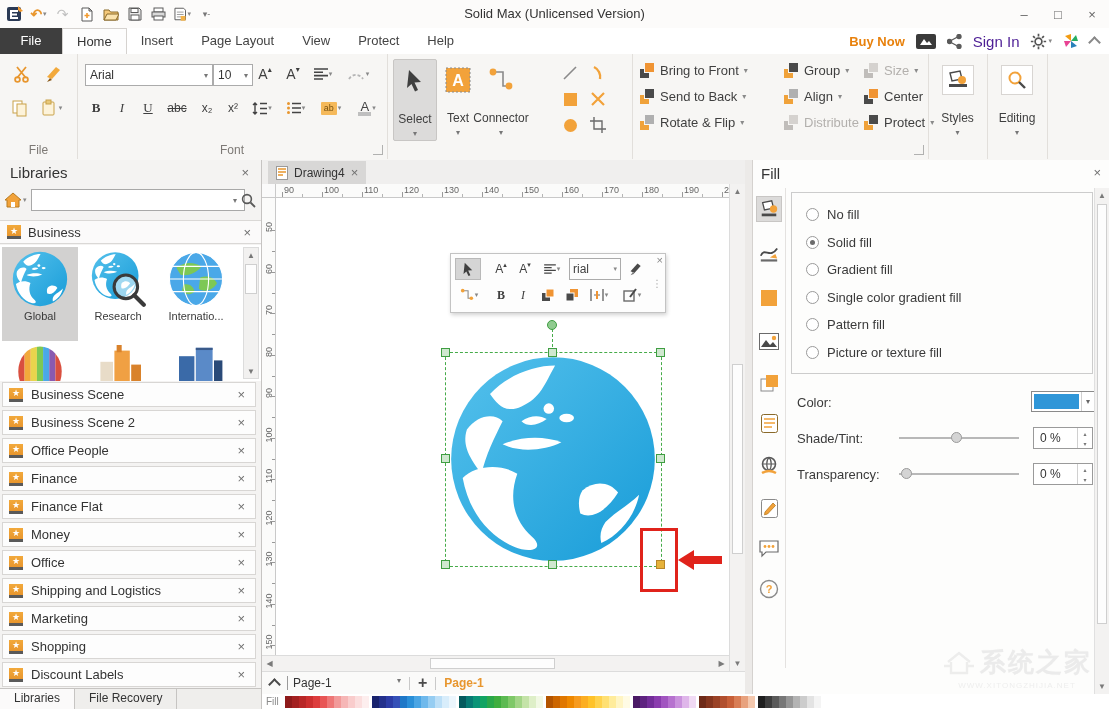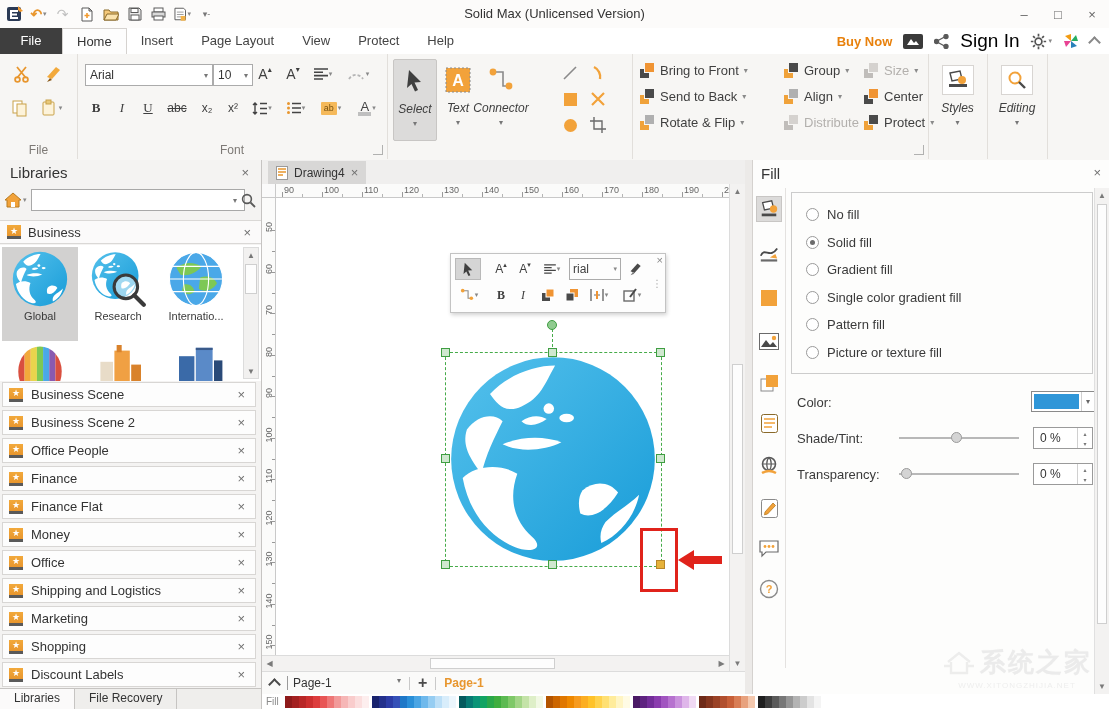--- a/index.html
+++ b/index.html
@@ -16,39 +16,39 @@
   .glyph-dis{color:#c0c0c0;}
   .mini-drop{font-size:7px;color:#888;margin-left:1px;}
   
   .menubar{position:absolute;left:0;top:28px;width:1109px;height:26px;background:#ffffff;display:flex;align-items:stretch;}
   .mtab-file{width:62px;background:#3e3e3e;color:#fff;text-align:center;line-height:26px;font-size:13px;}
   #menu-tabs{display:flex;}
   .mtab{padding:0 14px;line-height:26px;font-size:13px;color:#444;}
   .mtab.active{background:#fdfdfd;border:1px solid #d5d2cf;border-bottom:none;color:#333;}
   .menu-right{margin-left:auto;display:flex;align-items:center;gap:11px;padding-right:10px;}
   .buy-now{color:#e8810c;font-weight:bold;font-size:13px;}
-  .sign-in{color:#000000;font-size:19px;}
+  .sign-in{color:#4c1d95;font-size:15px;}
   .chev-up{width:7px;height:7px;border-left:2px solid #888;border-top:2px solid #888;transform:rotate(45deg);margin-top:3px;}
   
   .ribbon{position:absolute;left:0;top:54px;width:1109px;height:106px;background:#f7f6f4;border-bottom:1px solid #d0cdc9;}
   .grp{position:absolute;top:0;height:105px;border-right:1px solid #e2dfdb;}
   .grp-label{position:absolute;bottom:2px;left:0;right:0;text-align:center;font-size:12px;color:#7d7975;}
   .expander{position:absolute;bottom:4px;right:4px;width:9px;height:9px;border:1px solid #a0a0a0;border-top:none;border-left:none;opacity:.8;}
   .g-file{left:0;width:77px;} .g-font{left:77px;width:310px;} .g-basic{left:387px;width:245px;}
   .g-arrange{left:632px;width:296px;} .g-styles{left:928px;width:59px;} .g-editing{left:987px;width:60px;}
   .rb{position:absolute;display:flex;align-items:center;justify-content:center;font-size:13px;color:#3f3f3f;}
   .fsel{position:absolute;background:#fff;border:1px solid #ababab;font-size:12px;color:#333;display:flex;align-items:center;padding:0 4px;height:20px;}
   .fsel .dd{margin-left:auto;font-size:8px;color:#777;}
   .serifb{font-family:"Liberation Serif",serif;}
   .hl-box{width:16px;height:13px;background:#f5b95a;color:#7a5210;font-size:9px;display:flex;align-items:center;justify-content:center;border-radius:1px;}
   .fc-a{display:flex;flex-direction:column;align-items:center;line-height:11px;font-size:13px;color:#444;}
   .fc-a .bar{width:13px;height:4px;background:#bfbfbf;}
   .bigbtn{position:absolute;top:5px;height:80px;display:flex;flex-direction:column;align-items:center;justify-content:flex-start;font-size:12px;color:#3f3f3f;border-radius:2px;}
   .bigbtn.sel{background:#dcdbda;border:1px solid #c8c6c4;}
-  .bigbtn .cap{margin-top:6px;font-style:italic;} .bigbtn .dd{font-size:8px;color:#777;margin-top:3px;}
+  .bigbtn .cap{margin-top:16px;} .bigbtn .dd{font-size:8px;color:#777;margin-top:3px;}
   .tool-ic{width:30px;height:30px;display:flex;align-items:center;justify-content:center;margin-top:6px;}
   .sm-ic{position:absolute;width:22px;height:22px;display:flex;align-items:center;justify-content:center;}
   .ar-col{position:absolute;top:6px;display:flex;flex-direction:column;gap:5px;}
   .ar-item{display:flex;align-items:center;gap:5px;height:21px;font-size:13px;color:#3f3f3f;}
   .ar-item.dis{color:#b3b0ad;}
   .ar-lab{white-space:nowrap;}
   .ar-arr{font-size:8px;color:#8a8a8a;}
   .ar-ic{width:15px;height:15px;position:relative;flex:0 0 15px;}
   .ar-ic i{position:absolute;width:9px;height:9px;display:block;}
   .stack-btn{position:absolute;left:50%;transform:translateX(-50%);}

